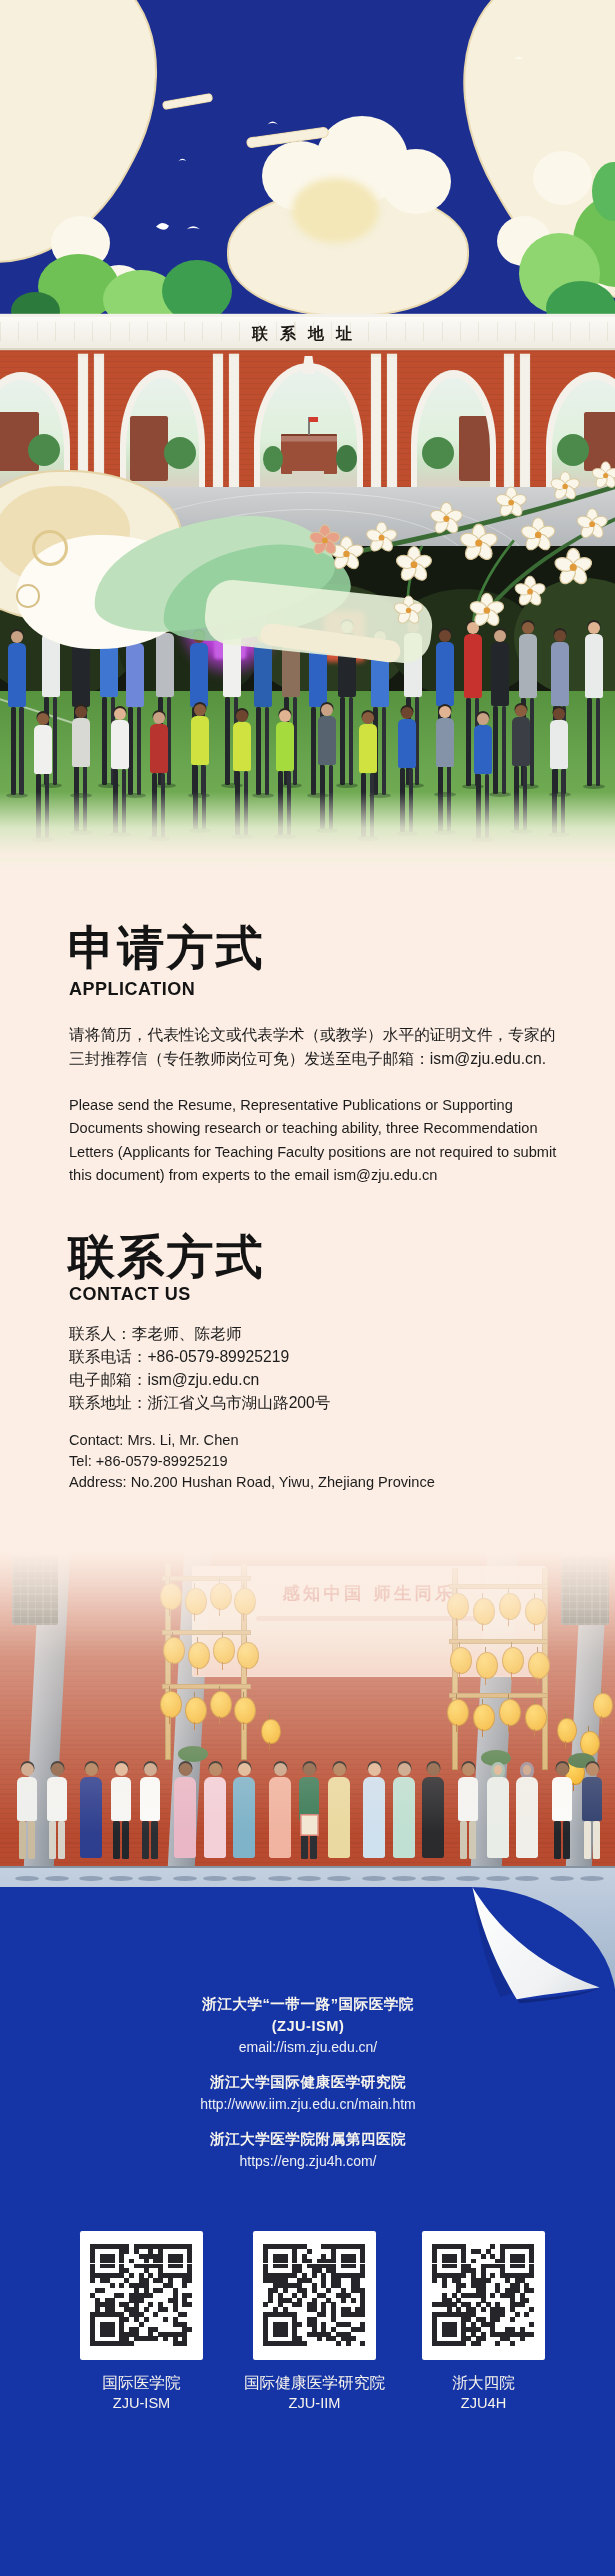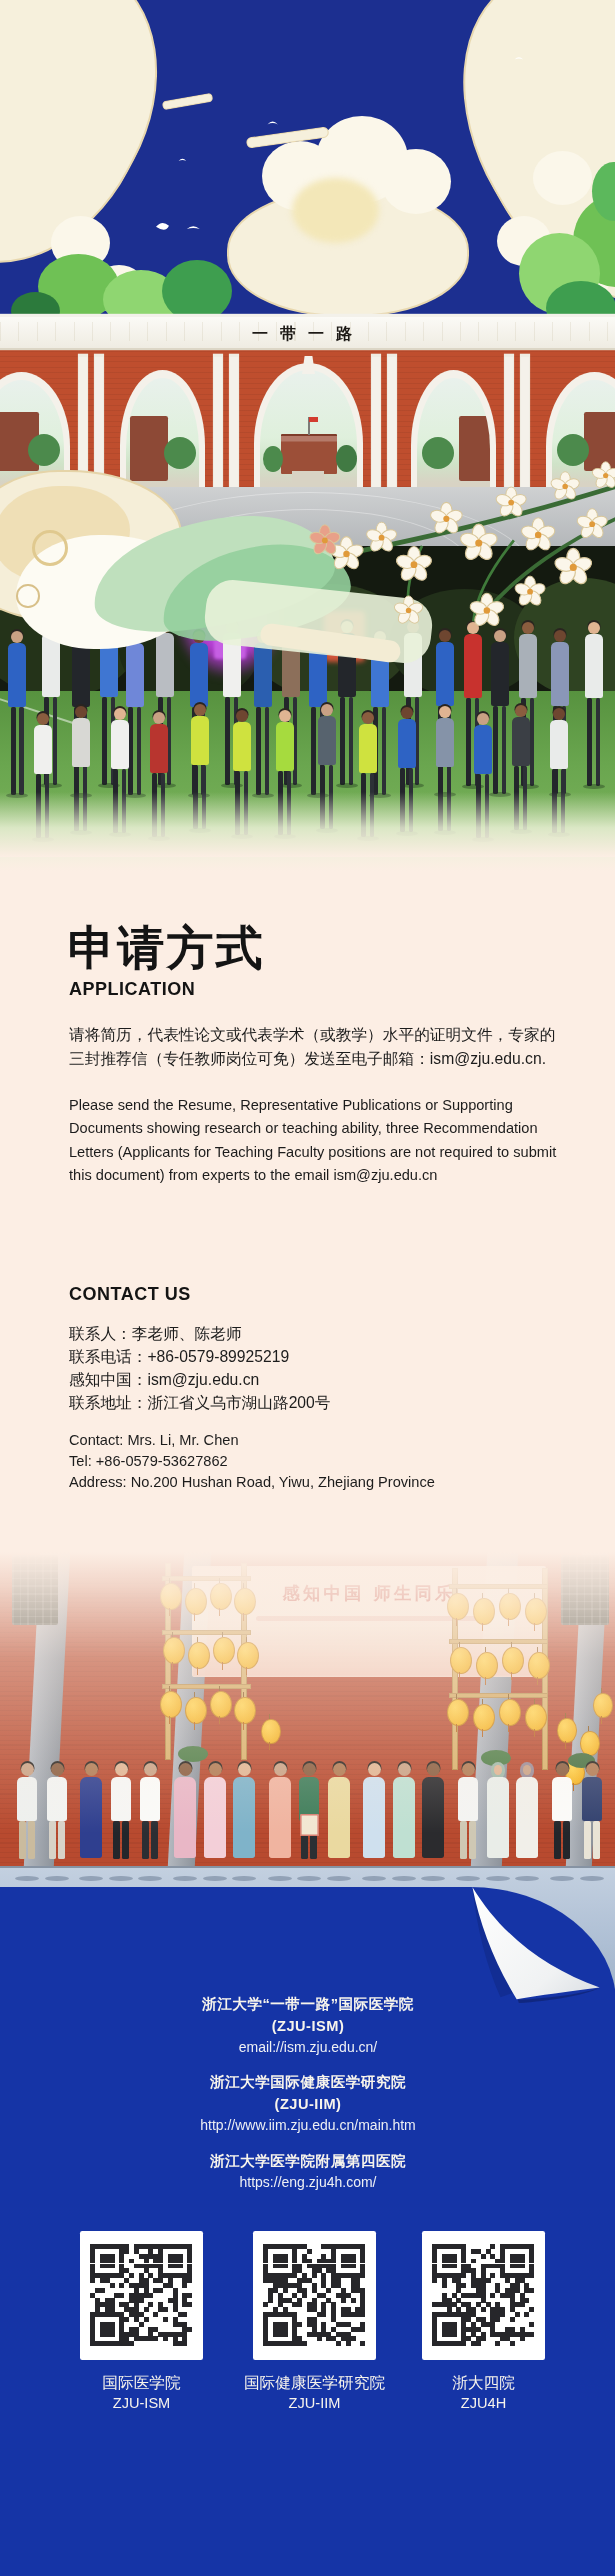--- a/index.html
+++ b/index.html
@@ -111,21 +111,21 @@
     <div class="tree" style="left:103px;top:270px;width:76px;height:59px;background:#8fd671;"></div>
     <div class="tree" style="left:162px;top:260px;width:70px;height:62px;background:#3e9e4f;"></div>
     <div class="tree" style="left:10.8px;top:292px;width:49px;height:38px;background:#2c7a3c;"></div>
     <div class="tree" style="left:573px;top:195px;width:87px;height:92px;background:#6fc155;"></div>
     <div class="tree" style="left:519px;top:233px;width:81px;height:81px;background:#8fd671;"></div>
     <div class="tree" style="left:546px;top:281px;width:70px;height:54px;background:#3e9e4f;"></div>
     <div class="tree" style="left:592px;top:162px;width:43px;height:59px;background:#5cb85c;"></div>
 
     <div class="beam">
       <div class="panelrow"></div>
-      <div class="plaque">一带一路</div>
+      <div class="plaque">联系地址</div>
     </div>
 
     <div class="brick">
       <div class="tex"></div>
 
       <div class="arch" style="left:-27px;top:23px;width:97px;height:120px;">
         <div class="open">
             <div class="abs" style="left:10.8px;top:32px;width:49px;height:59px;background:#8d4936;border-radius:2.2px;"></div>
             <div class="tree" style="left:49px;top:54px;width:32px;height:32px;background:#4c8a4c;"></div>
           </div>
@@ -576,31 +576,32 @@
     </svg>
   </div>
 
   <div class="cream">
     <div class="greenstrip"></div>
     <div class="h-zh" style="top:91px;">申请方式</div>
     <div class="h-en" style="top:147px;">APPLICATION</div>
     <div class="body-zh" style="top:190px;">请将简历，代表性论文或代表学术（或教学）水平的证明文件，专家的三封推荐信（专任教师岗位可免）发送至电子邮箱：ism@zju.edu.cn.</div>
     <div class="body-en" style="top:261px;">Please send the Resume, Representative Publications or Supporting Documents showing research or teaching ability, three Recommendation Letters (Applicants for Teaching Faculty positions are not required to submit this document) from experts to the email ism@zju.edu.cn</div>
 
+    <div class="h-zh" style="top:400px;">联系方式</div>
     <div class="h-en" style="top:452px;">CONTACT US</div>
 
     <div class="abs" style="left:69px;top:489px;">
       <div class="cline">联系人：李老师、陈老师</div>
       <div class="cline">联系电话：+86-0579-89925219</div>
-      <div class="cline">感知中国：ism@zju.edu.cn</div>
+      <div class="cline">电子邮箱：ism@zju.edu.cn</div>
       <div class="cline">联系地址：浙江省义乌市湖山路200号</div>
     </div>
     <div class="abs" style="left:69px;top:597px;">
       <div class="eline">Contact: Mrs. Li, Mr. Chen</div>
-      <div class="eline">Tel: +86-0579-53627862</div>
+      <div class="eline">Tel: +86-0579-89925219</div>
       <div class="eline">Address: No.200 Hushan Road, Yiwu, Zhejiang Province</div>
     </div>
   </div>
 
   <div class="photo2">
     <div class="p2tex"></div>
     <div class="pillar" style="left:32px;width:30px;"></div>
     <div class="pillar" style="left:176px;width:27px;"></div>
     <div class="pillar" style="left:479px;width:31px;"></div>
     <div class="pillar" style="left:574px;width:26px;"></div>
@@ -909,21 +910,20 @@
     </svg>
 
     <div class="orgs">
       <div class="orgblock">
         <div class="orgname">浙江大学“一带一路”国际医学院</div>
         <div class="orgabbr">(ZJU-ISM)</div>
         <div class="orgurl">email://ism.zju.edu.cn/</div>
       </div>
       <div class="orgblock">
         <div class="orgname">浙江大学国际健康医学研究院</div>
-        <div class="orgabbr">(ZJU-IIM)</div>
         <div class="orgurl">http://www.iim.zju.edu.cn/main.htm</div>
       </div>
       <div class="orgblock">
         <div class="orgname">浙江大学医学院附属第四医院</div>
         <div class="orgurl">https://eng.zju4h.com/</div>
       </div>
     </div>
 
     <div class="qrcard" style="left:80px;">
         <div class="qrgrid">

